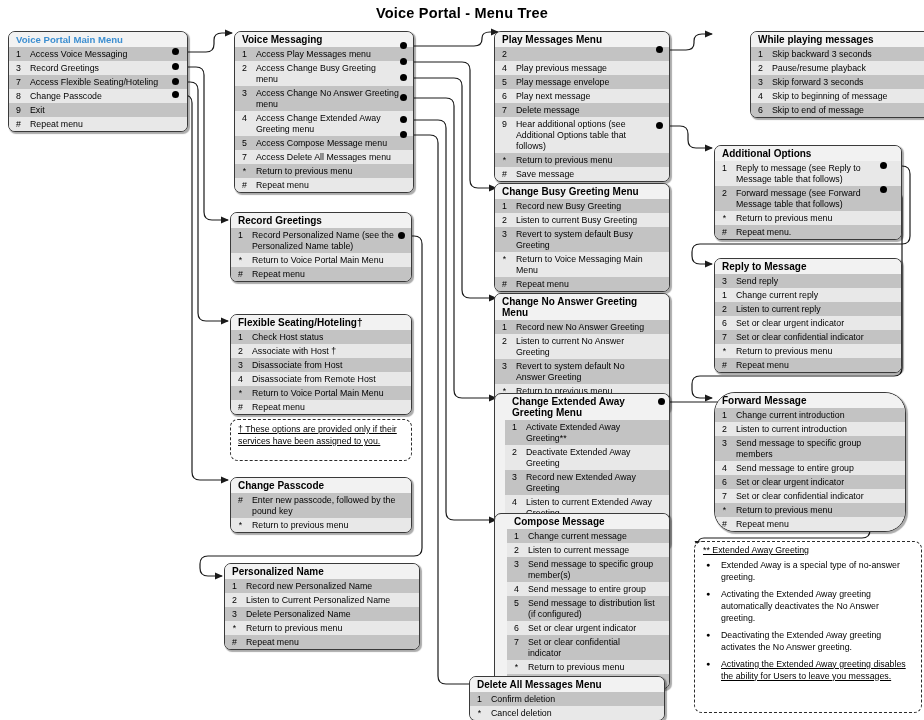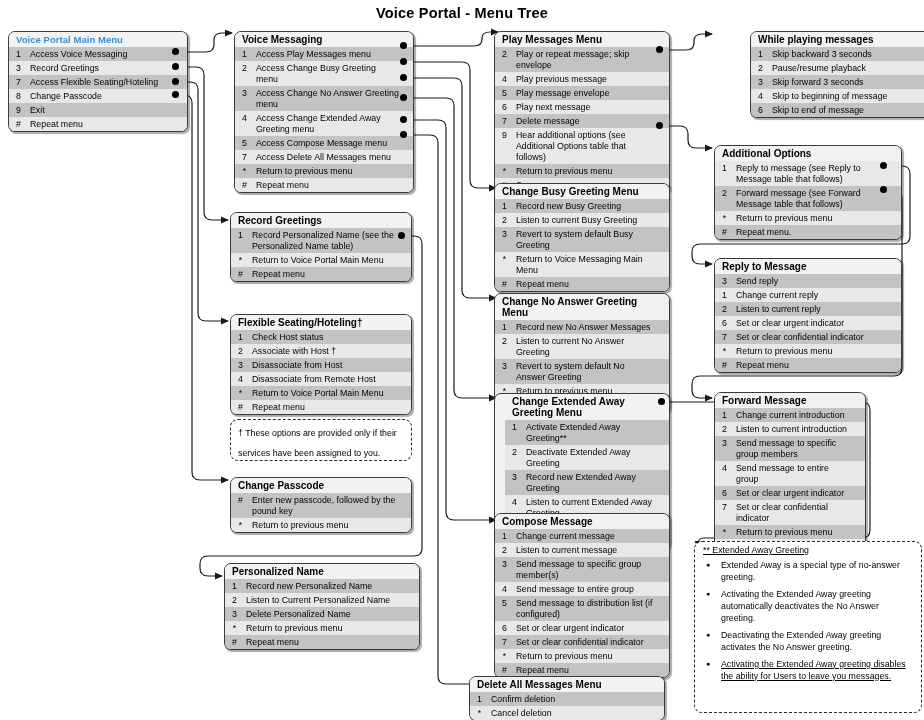--- a/index.html
+++ b/index.html
@@ -39,21 +39,21 @@
   .note{
     position:absolute;box-sizing:border-box;
     border:1.6px dashed #2b2b2b;border-radius:8px;background:#fff;
     font-size:8.8px;line-height:11.5px;color:#000;
   }
   .note .nh{font-weight:normal;text-decoration:underline;padding:3px 6px 2px 8px;}
   .note ul{margin:0;padding:0 8px 4px 26px;list-style:none;}
   .note li{margin:0 0 5px 0;position:relative;line-height:12px;}
   .note li:before{content:"\25CF";position:absolute;left:-15px;top:0;font-size:7px;}
   .note li.u{text-decoration:underline;}
-  .note.small{padding:3px 6px 3px 7px;line-height:20px;}
+  .note.small{padding:3px 6px 3px 7px;line-height:12px;text-decoration:underline;}
   .dot{position:absolute;width:7px;height:7px;border-radius:50%;background:#000;}
 </style>
 </head>
 <body>
 
 <div id="page-title">Voice Portal - Menu Tree</div>
 
 <svg id="wires" viewBox="0 0 924 720">
   <defs>
     <marker id="ah" markerWidth="7" markerHeight="7" refX="6.2" refY="3" orient="auto">
@@ -172,21 +172,20 @@
 <div class="dot" style="left:400px;top:74px;"></div>
 <div class="dot" style="left:400px;top:94px;"></div>
 <div class="dot" style="left:400px;top:116px;"></div>
 <div class="dot" style="left:400px;top:131px;"></div>
 
 <div class="box" style="left:494px;top:31px;width:176px;">
   <div class="hdr">Play Messages Menu</div>
   <div class="rows">
     <div class="row d">
         <div class="k">2</div>
-        <div class="t">Play or repeat message; skip envelope</div>
       </div>
     <div class="row l">
         <div class="k">4</div>
         <div class="t">Play previous message</div>
       </div>
     <div class="row d">
         <div class="k">5</div>
         <div class="t">Play message envelope</div>
       </div>
     <div class="row l">
@@ -291,21 +290,21 @@
         <div class="k">*</div>
         <div class="t">Return to previous menu</div>
       </div>
     <div class="row d">
         <div class="k">#</div>
         <div class="t">Repeat menu</div>
       </div>
   </div>
 </div>
 
-<div class="box" style="left:714px;top:392px;width:152px;">
+<div class="box" style="left:714px;top:392px;width:192px;border-radius:21px;">
   <div class="hdr">Forward Message</div>
   <div class="rows">
     <div class="row d">
         <div class="k">1</div>
         <div class="t">Change current introduction</div>
       </div>
     <div class="row l">
         <div class="k">2</div>
         <div class="t">Listen to current introduction</div>
       </div>
@@ -360,21 +359,21 @@
         <div class="t">Repeat menu</div>
       </div>
   </div>
 </div>
 
 <div class="box" style="left:494px;top:293px;width:176px;">
   <div class="hdr">Change No Answer Greeting Menu</div>
   <div class="rows">
     <div class="row d">
         <div class="k">1</div>
-        <div class="t">Record new No Answer Messages</div>
+        <div class="t">Record new No Answer Greeting</div>
       </div>
     <div class="row l">
         <div class="k">2</div>
         <div class="t">Listen to current No Answer Greeting</div>
       </div>
     <div class="row d">
         <div class="k">3</div>
         <div class="t">Revert to system default No Answer Greeting</div>
       </div>
     <div class="row l">
@@ -412,21 +411,21 @@
         <div class="t">Return to previous menu</div>
       </div>
     <div class="row l">
         <div class="k">#</div>
         <div class="t">Repeat menu</div>
       </div>
   </div>
 </div>
 <div class="dot" style="left:658px;top:398px;"></div>
 
-<div class="box" style="left:494px;top:513px;width:176px;">
+<div class="box" style="left:494px;top:513px;width:176px;padding-left:12px;">
   <div class="hdr">Compose Message</div>
   <div class="rows">
     <div class="row d">
         <div class="k">1</div>
         <div class="t">Change current message</div>
       </div>
     <div class="row l">
         <div class="k">2</div>
         <div class="t">Listen to current message</div>
       </div>

